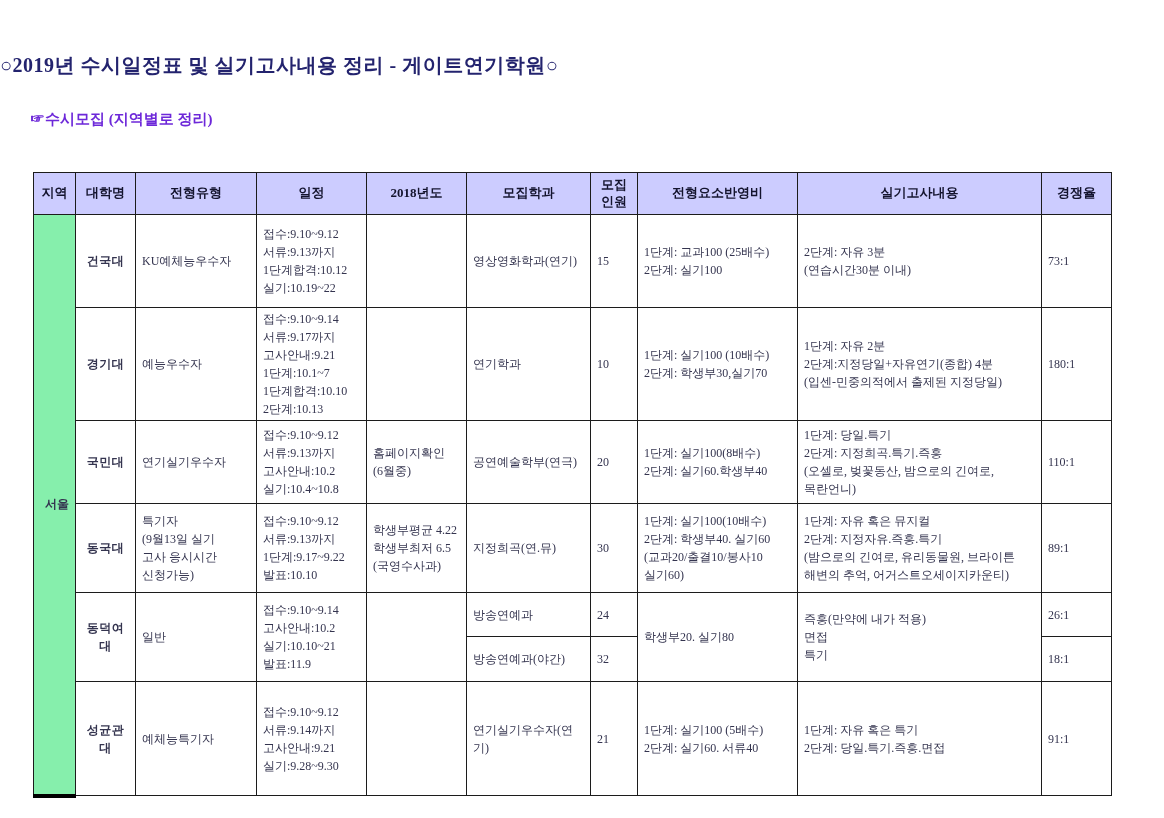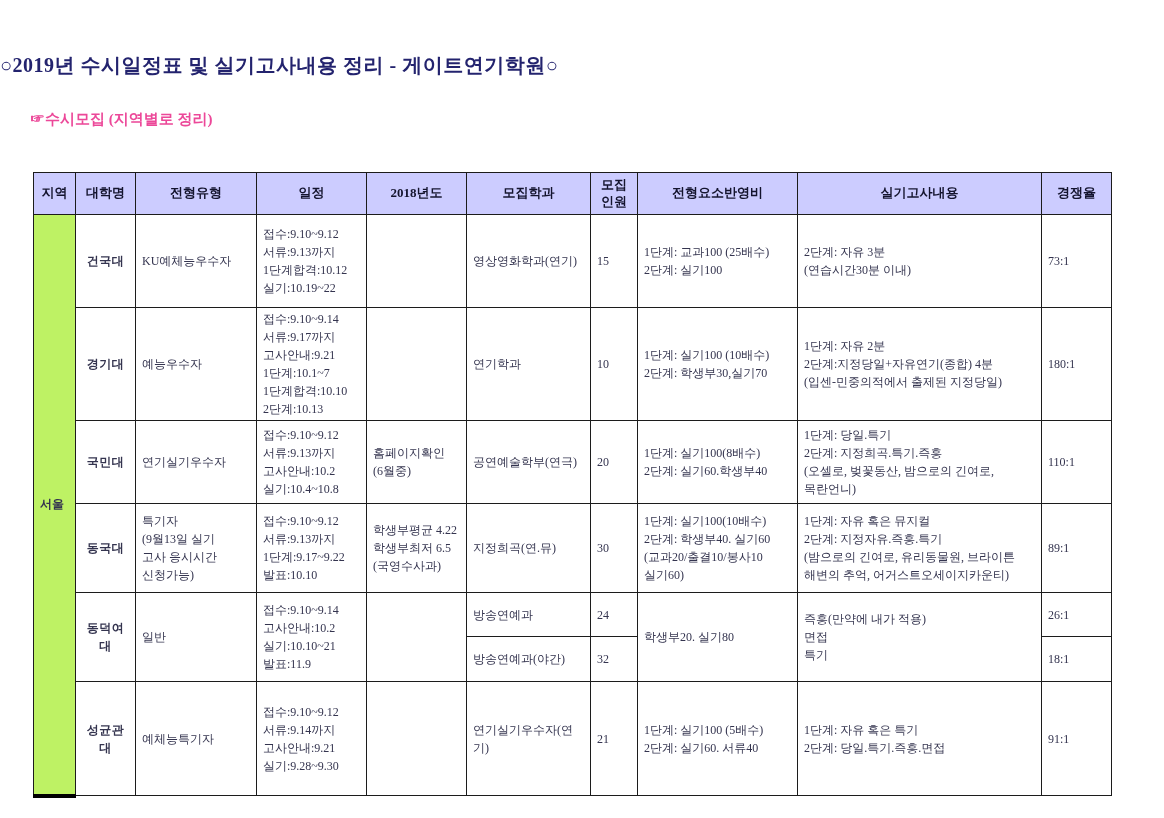--- a/index.html
+++ b/index.html
@@ -8,21 +8,21 @@
     font-family:"Liberation Serif","DejaVu Serif",serif;
     color:#34344f;
   }
   .doc-title{
     position:absolute;top:52px;left:0;width:100%;
     text-align:left;font-size:20px;font-weight:bold;color:#23236e;
     letter-spacing:0.5px;
   }
   .section-label{
     position:absolute;top:110px;left:30px;
-    font-size:15px;font-weight:bold;color:#ec4899;
+    font-size:15px;font-weight:bold;color:#6d28d9;
   }
   table.adm{
     position:absolute;top:150px;left:33px;
     border-collapse:collapse;table-layout:fixed;margin-top:22px;
   }
   .adm th,.adm td{
     border:1px solid #1c1c1c;
     padding:2px 6px;
     font-size:12px;
     line-height:1.5;
@@ -33,22 +33,22 @@
   }
   .adm th{
     background:#ccccff;
     font-weight:bold;
     text-align:center;
     font-size:13px;
     color:#14142e;
     line-height:1.3;
   }
   .region-cell{
-    background:#bef264;
-    text-align:left;
+    background:#86efac;
+    text-align:right;
     font-weight:bold;
     font-size:13px;
     color:#14142e;
     border-bottom:4px solid #000 !important;
   }
   .uni{
     text-align:center;font-weight:bold;font-size:13px;color:#14142e;
     letter-spacing:0.5px;
   }
   .center{text-align:left;}

